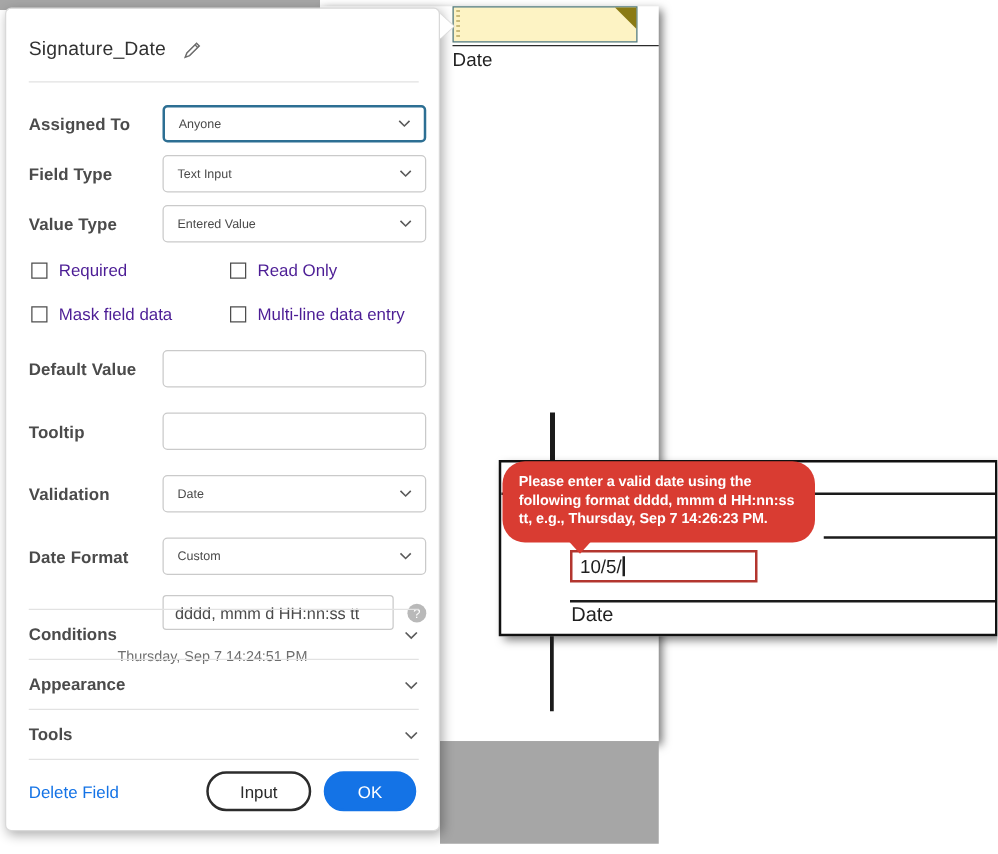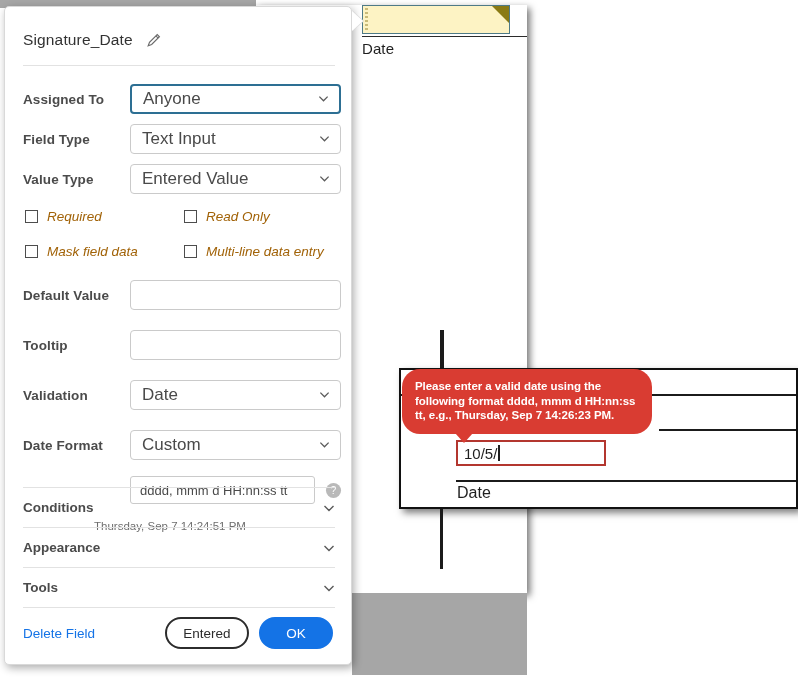--- a/index.html
+++ b/index.html
@@ -96,41 +96,41 @@
     font-size: 13.5px; font-weight: bold; color: #4b4b4b;
     letter-spacing: 0.1px;
   }
   .ctrl {
     position: relative;
     width: 211px; height: 30px;
     border: 1px solid #cacaca; border-radius: 4px;
     background: #fff;
     display: flex; align-items: center;
     padding-left: 11px;
-    font-size: 17px; color: #4a4a4a;
+    font-size: 10px; color: #4a4a4a;
   }
   .ctrl.focused { border: 2px solid #2d6f93; }
   .chev {
     position: absolute; right: 10px; top: 50%;
     width: 11px; height: 11px;
     margin-top: -6px;
   }
   .ctrl.textbox { padding-left: 11px; }
 
   .checkbox-row {
     display: flex; align-items: center; height: 35px; padding-left: 20px;
   }
   .cb-item { display: flex; align-items: center; gap: 9px; }
   .cb-item.first { width: 159px; flex: 0 0 159px; }
   .cb-box {
     width: 13px; height: 13px;
     border: 1.6px solid #4d4d4d; background: #fff;
     flex: 0 0 13px;
   }
-  .cb-label { font-size: 13.5px; color: #a16207; font-style: italic; }
+  .cb-label { font-size: 13.5px; color: #4c1d95; }
 
   .fmt-row {
     display: flex; align-items: center; height: 34px;
     padding-left: 125px;
   }
   .fmt-input {
     width: 185px; height: 28px;
     border: 1px solid #cacaca; border-radius: 3px;
     background: #fff;
     display: flex; align-items: center; padding-left: 9px;
@@ -398,21 +398,21 @@
         <svg class="acc-chev" viewBox="0 0 12 12">
           <path d="M1.5 4 L6 8.5 L10.5 4" fill="none" stroke="#5a5a5a" stroke-width="1.4"></path>
         </svg>
       </div>
       <div class="acc-sep"></div>
     </div>
 
     <div class="footer">
       <span class="delete-link">Delete Field</span>
       <div class="footer-btns">
-        <div class="btn btn-cancel">Entered</div>
+        <div class="btn btn-cancel">Input</div>
         <div class="btn btn-ok">OK</div>
       </div>
     </div>
 
   </div>
 
   <div class="vline-top"></div>
   <div class="zoom-panel">
     <div class="zp-name-clip">Name</div>
     <div class="zp-topline"></div>

